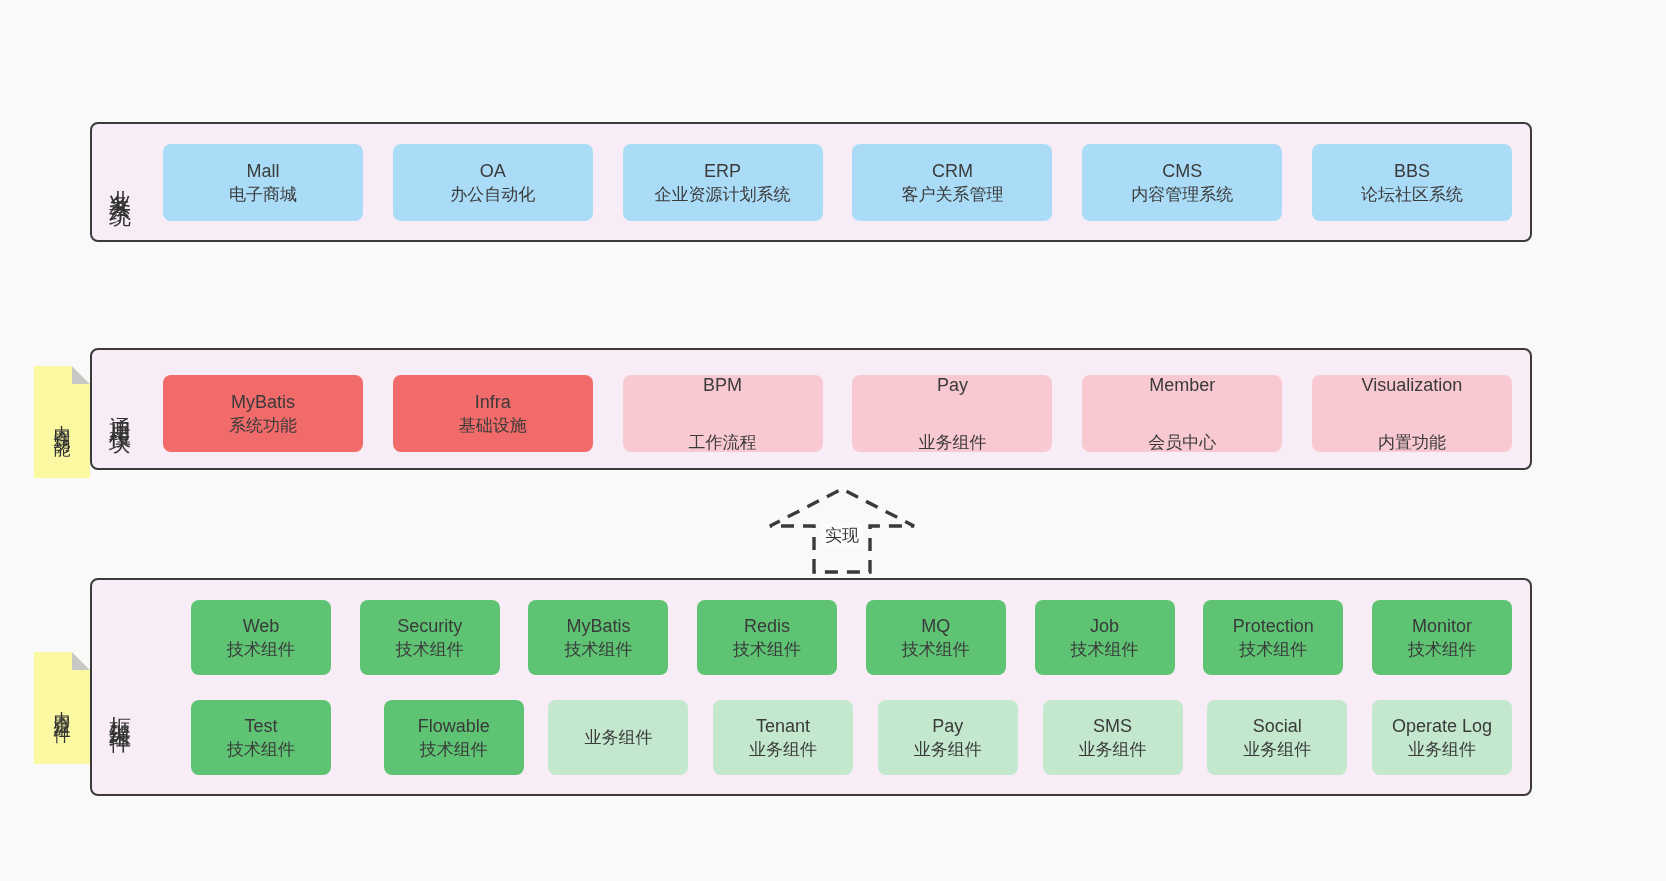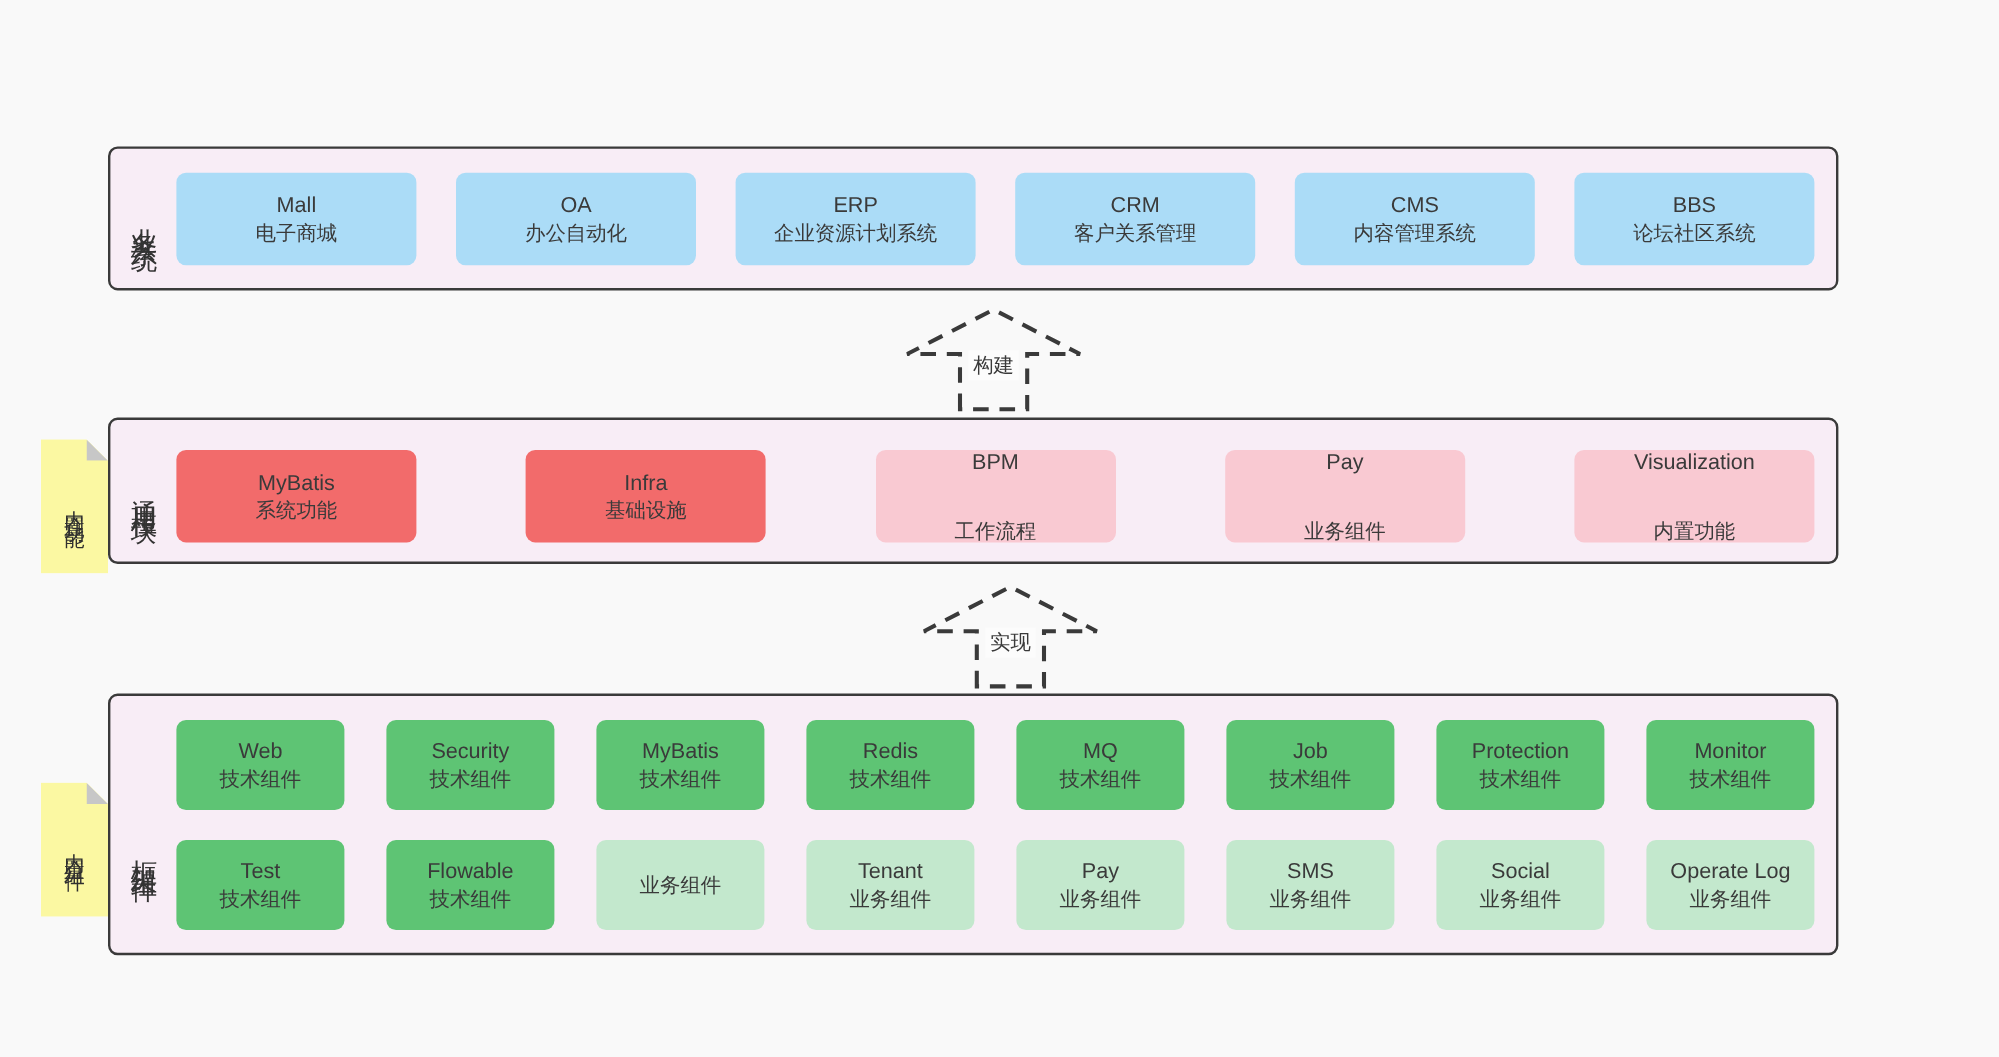--- a/index.html
+++ b/index.html
@@ -28,42 +28,42 @@
   .layer-title{
     position:absolute;left:13px;top:50%;
     transform:translateY(-50%);
     writing-mode:vertical-rl;text-orientation:upright;
     font-size:22px;letter-spacing:5px;color:#333;
     white-space:nowrap;
   }
   #layer-components .layer-title{top:calc(50% + 22px);}
 
   .row{
-    position:absolute;left:55px;right:18px;
+    position:absolute;left:71px;right:18px;
     display:flex;justify-content:space-between;
   }
   #layer-business .row{top:20px;}
   #layer-modules .row{top:25px;}
   #layer-components .row1{top:20px;}
   #layer-components .row2{top:120px;}
 
   .box{
     display:flex;flex-direction:column;
     align-items:center;justify-content:center;
     border-radius:8px;text-align:center;
     box-sizing:border-box;padding:2px 4px;
   }
   .w6{width:200px;height:77px;}
   .w8{width:140px;height:75px;}
   .box .en{font-size:18px;line-height:24px;}
   .box .zh{font-size:17px;line-height:24px;}
   .box-blue{background:#abdcf7;}
   .box-red{background:#f26b6b;}
   .box-pink{background:#f9c9d2;gap:34px;}
-  .box-gdark{background:#5ec474;}
+  .box-gdark{background:#5ec474;margin-left:28px;}
   .box-glight{background:#c3e8cd;}
 
   
   .arrow{position:absolute;width:152px;height:90px;z-index:1;}
   #arrow-build{left:752px;top:255px;}
   #arrow-implement{left:766px;top:486px;}
   .arrow svg{position:absolute;left:0;top:0;}
   .arrow .arrow-label{
     position:absolute;left:50%;top:37px;
     transform:translateX(-50%);
@@ -122,26 +122,20 @@
         <div class="en">CMS</div>
         <div class="zh">内容管理系统</div>
       </div>
       <div class="box w6 box-blue">
         <div class="en">BBS</div>
         <div class="zh">论坛社区系统</div>
       </div>
     </div>
   </div>
 
-  <div class="arrow" id="arrow-build">
-    <svg width="152" height="90" viewBox="0 0 152 90">
-      <polygon points="48,86 48,40 4,40 76,3 148,40 104,40 104,86" fill="none" stroke="#3a3a3a" stroke-width="3.4" stroke-dasharray="13 9" stroke-linejoin="miter"></polygon>
-    </svg>
-    <span class="arrow-label">构建</span>
-  </div>
 
   <div class="note" id="note-modules">
     <div class="fold"></div>
     <div class="note-text">内置功能</div>
   </div>
 
   <div class="layer" id="layer-modules">
     <div class="layer-title">通用模块</div>
     <div class="row">
       <div class="box w6 box-red">
@@ -154,20 +148,24 @@
       </div>
       <div class="box w6 box-pink">
         <div class="en">BPM</div>
         <div class="zh">工作流程</div>
       </div>
       <div class="box w6 box-pink">
         <div class="en">Pay</div>
         <div class="zh">业务组件</div>
       </div>
       <div class="box w6 box-pink">
+        <div class="en">Member</div>
+        <div class="zh">会员中心</div>
+      </div>
+      <div class="box w6 box-pink">
         <div class="en">Visualization</div>
         <div class="zh">内置功能</div>
       </div>
     </div>
   </div>
 
   <div class="arrow" id="arrow-implement">
     <svg width="152" height="90" viewBox="0 0 152 90">
       <polygon points="48,86 48,40 4,40 76,3 148,40 104,40 104,86" fill="none" stroke="#3a3a3a" stroke-width="3.4" stroke-dasharray="13 9" stroke-linejoin="miter"></polygon>
     </svg>

